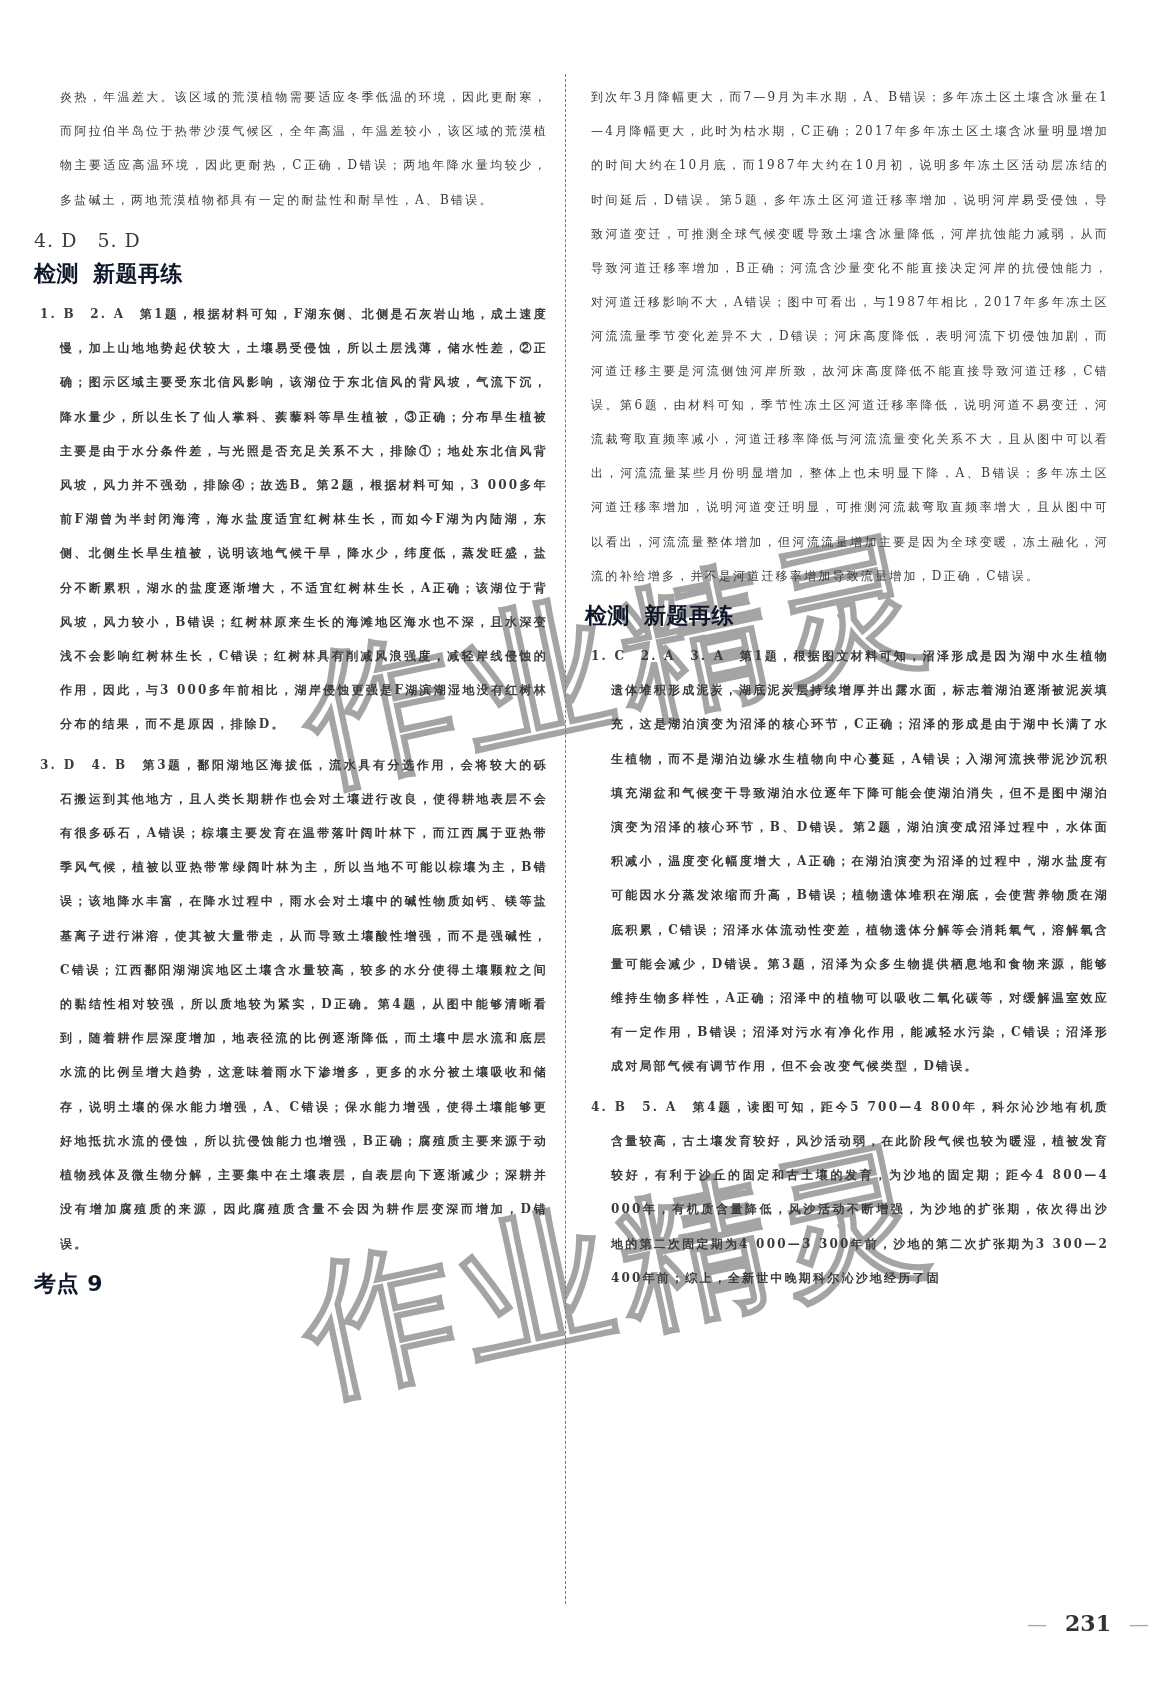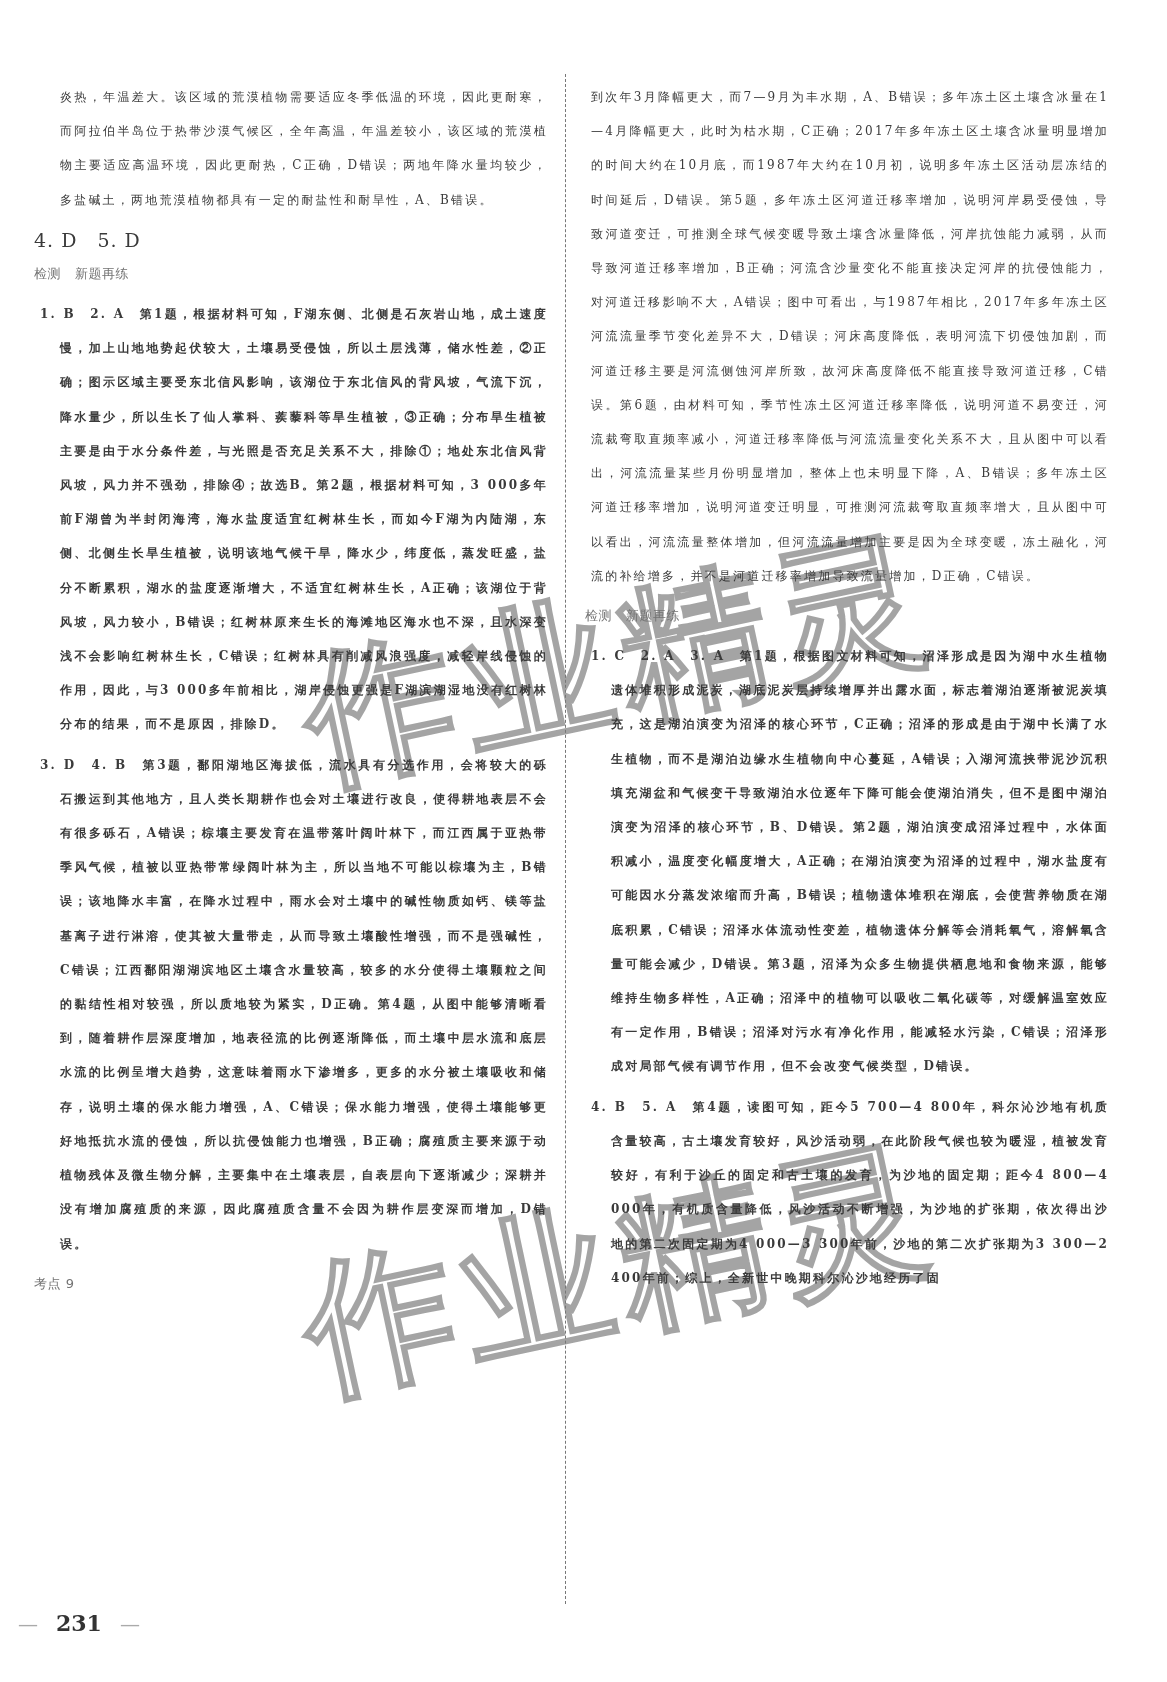--- a/index.html
+++ b/index.html
@@ -17,27 +17,27 @@
     border-left: 1px dashed #777;
   }
   .p {
     font-size: 12px; line-height: 34.2px; letter-spacing: 2.2px;
     text-align: justify; margin: 6px;
   }
   .ind { padding-left: 20px; }
   .hang { padding-left: 20px; text-indent: -20px; font-weight: bold; }
   .heading {
     font-family: "DejaVu Sans", "Liberation Sans", sans-serif;
-    font-weight: normal; font-size: 13px; line-height: 34px; color: #737373;
+    font-weight: bold; font-size: 22px; line-height: 34px; color: #0f172a;
     margin: 0; letter-spacing: 0.5px;
   }
   .heading .gap { display: inline-block; width: 14px; }
   .answers { font-size: 19px; line-height: 34.2px; letter-spacing: 1px; margin: 0; }
   .footer {
-    position: absolute; top: 1610px; left: 0; width: 1167px; text-align: left;
+    position: absolute; top: 1610px; left: 0; width: 1167px; text-align: right;
     font-size: 20px; color: #444;
   }
   .footer .dash { color: #aaa; font-weight: normal; margin: 0 18px; }
   .footer .num { font-weight: bold; font-family: "DejaVu Serif", serif; font-size: 22px; color: #333; }
   .watermark {
     position: absolute; font-family: "DejaVu Sans", sans-serif; font-weight: bold;
     font-size: 150px; color: transparent; -webkit-text-stroke: 1.6px rgba(90,90,90,0.55);
     letter-spacing: 10px; transform: rotate(-12deg); pointer-events: none; white-space: nowrap;
   }
   .wm1 { left: 300px; top: 560px; }

